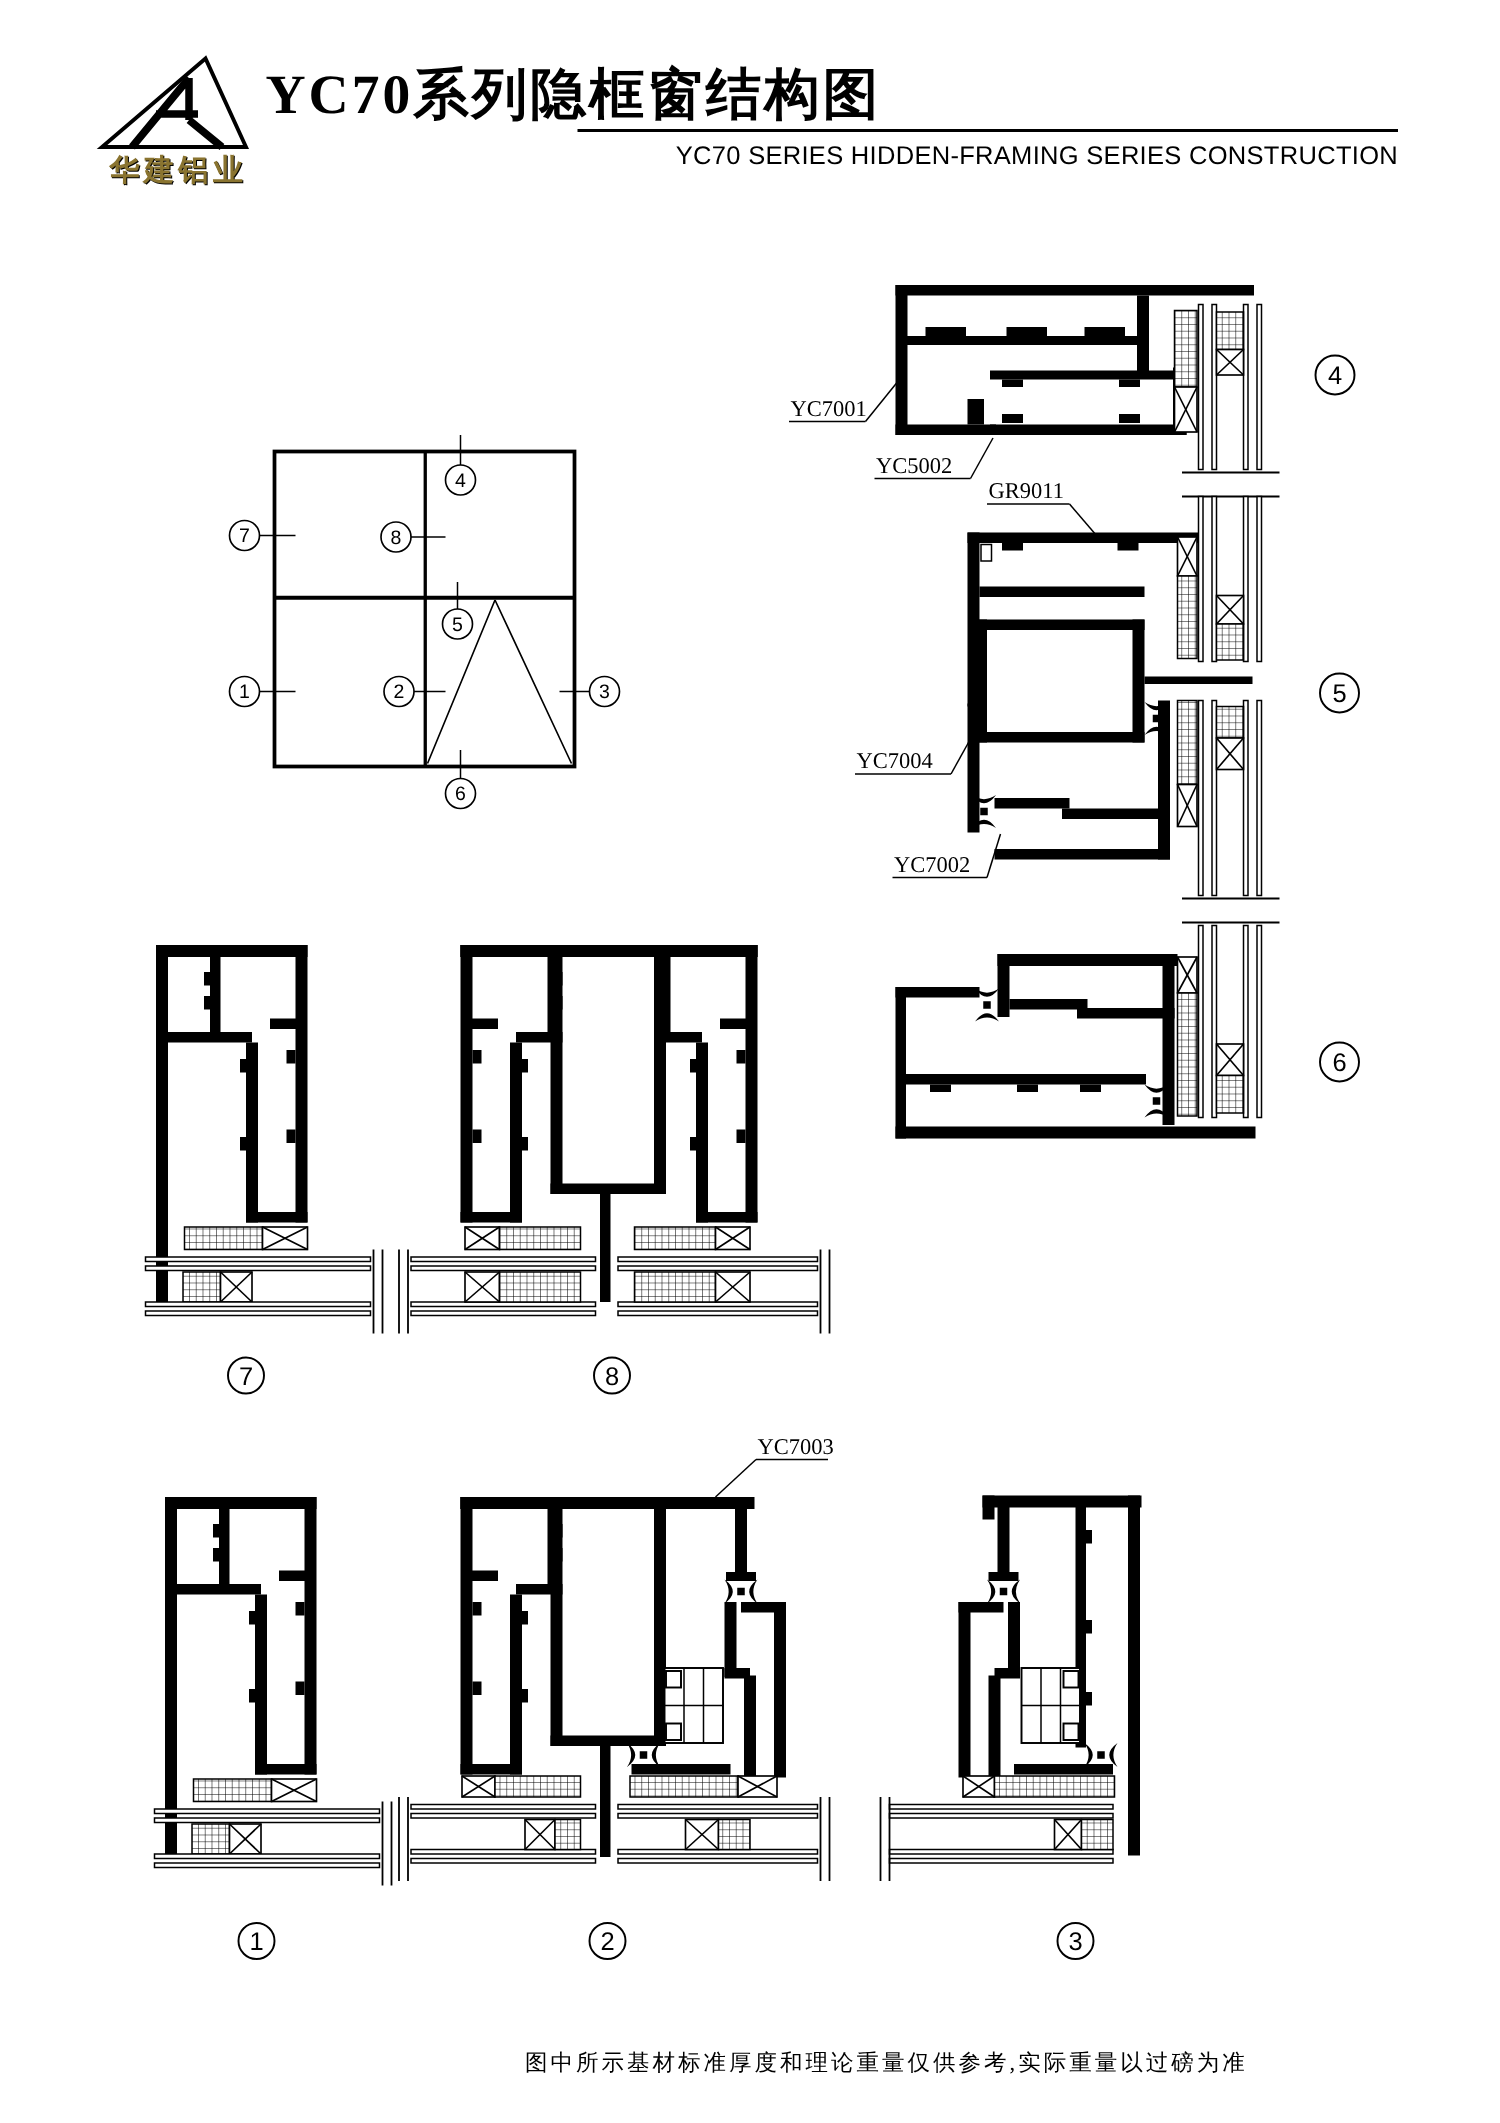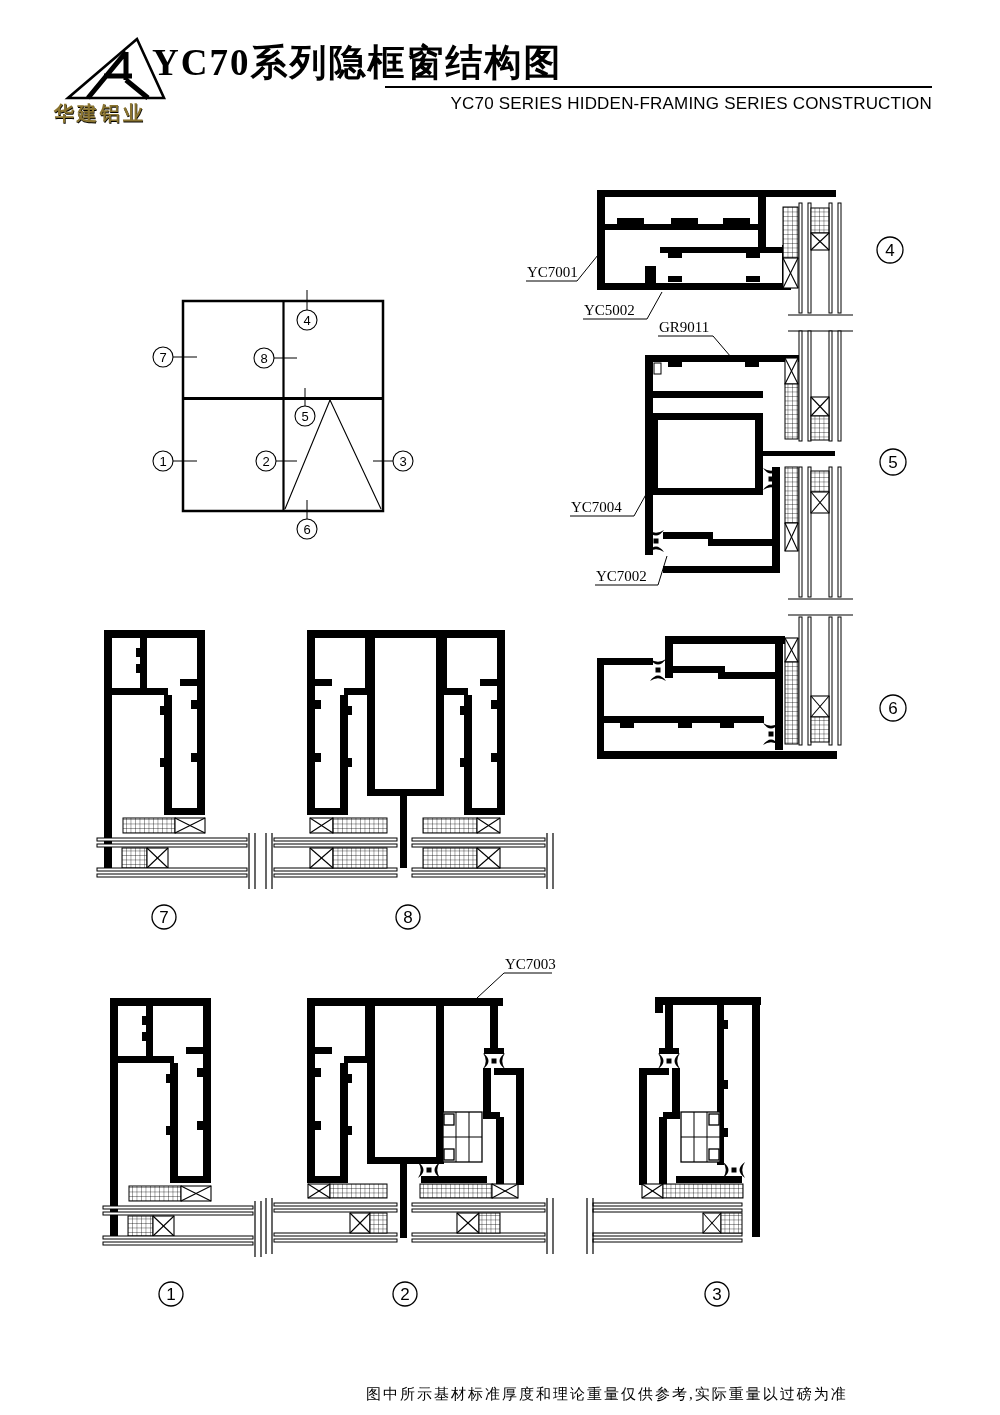--- a/index.html
+++ b/index.html
@@ -1,27 +1,27 @@
 <!DOCTYPE html>
 <html><head>
 <meta charset="utf-8">
 <style>
   html,body{margin:0;padding:0;background:#fff;}
   #page{position:relative;width:1000px;height:1415px;background:#fff;overflow:hidden;
         font-family:"Liberation Sans",sans-serif;color:#000;}
-  .brand-text{position:absolute;left:54px;top:100px;width:130px;text-align:left;
+  .brand-text{position:absolute;left:54px;top:100px;width:130px;text-align:center;
     font:bold 20px "Liberation Serif",serif;letter-spacing:3px;color:#8a7430;
     text-shadow:0.6px 0.6px 0 #000;}
-  .title{position:absolute;left:152px;top:38px;
+  .title{position:absolute;left:177px;top:38px;
     font:bold 37px "Liberation Serif",serif;letter-spacing:2px;white-space:nowrap;}
   .rule{position:absolute;left:385px;top:86px;width:547px;height:2px;background:#000;}
   .subtitle{position:absolute;left:0;top:94px;width:932px;text-align:right;
     font:17px "Liberation Sans",sans-serif;letter-spacing:0.2px;white-space:nowrap;}
-  .footer-note{position:absolute;left:366px;top:1366px;
-    font:15px "Liberation Serif",serif;letter-spacing:2px;white-space:nowrap;margin-top:19px;}
+  .footer-note{position:absolute;left:350px;top:1366px;
+    font:15px "Liberation Serif",serif;letter-spacing:2px;white-space:nowrap;}
   svg{position:absolute;left:0;top:0;}
   .pf{fill:#000;stroke:none;}
   .hg{fill:url(#hg);stroke:#000;stroke-width:1;}
   .xb rect{fill:#fff;stroke:#000;stroke-width:1.1;}
   .xb line{stroke:#000;stroke-width:1.1;}
   .gl{fill:#fff;stroke:#000;stroke-width:1;}
   .ld{stroke:#000;stroke-width:1;fill:none;}
   .bl{stroke:#000;stroke-width:1.2;}
   .schem{stroke:#000;fill:none;}
   .lbl{font:15px "Liberation Serif",serif;fill:#000;}

